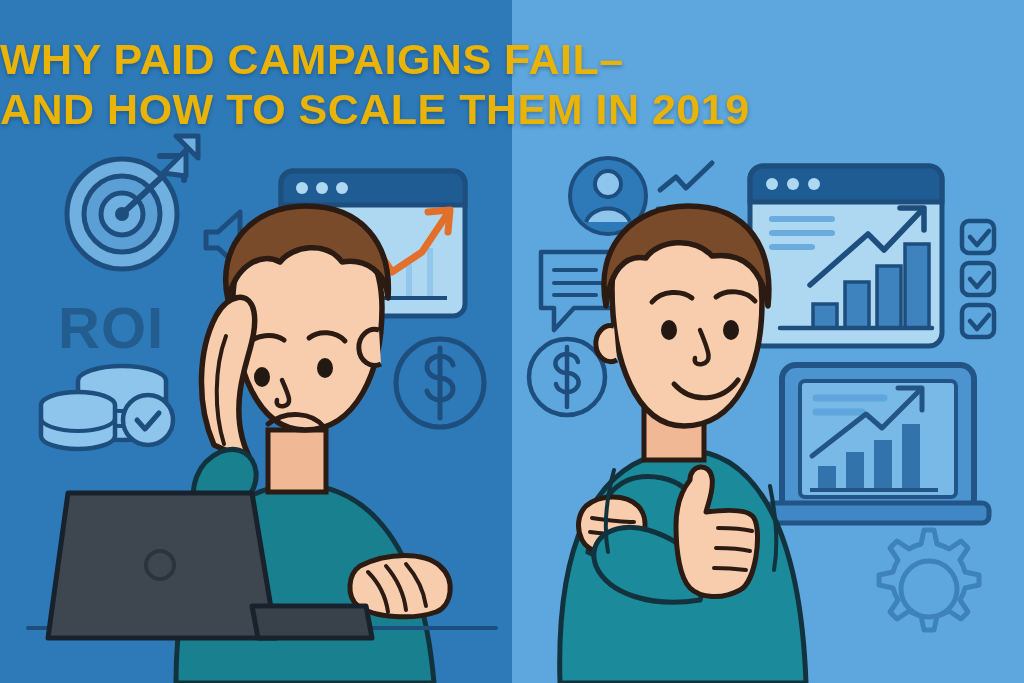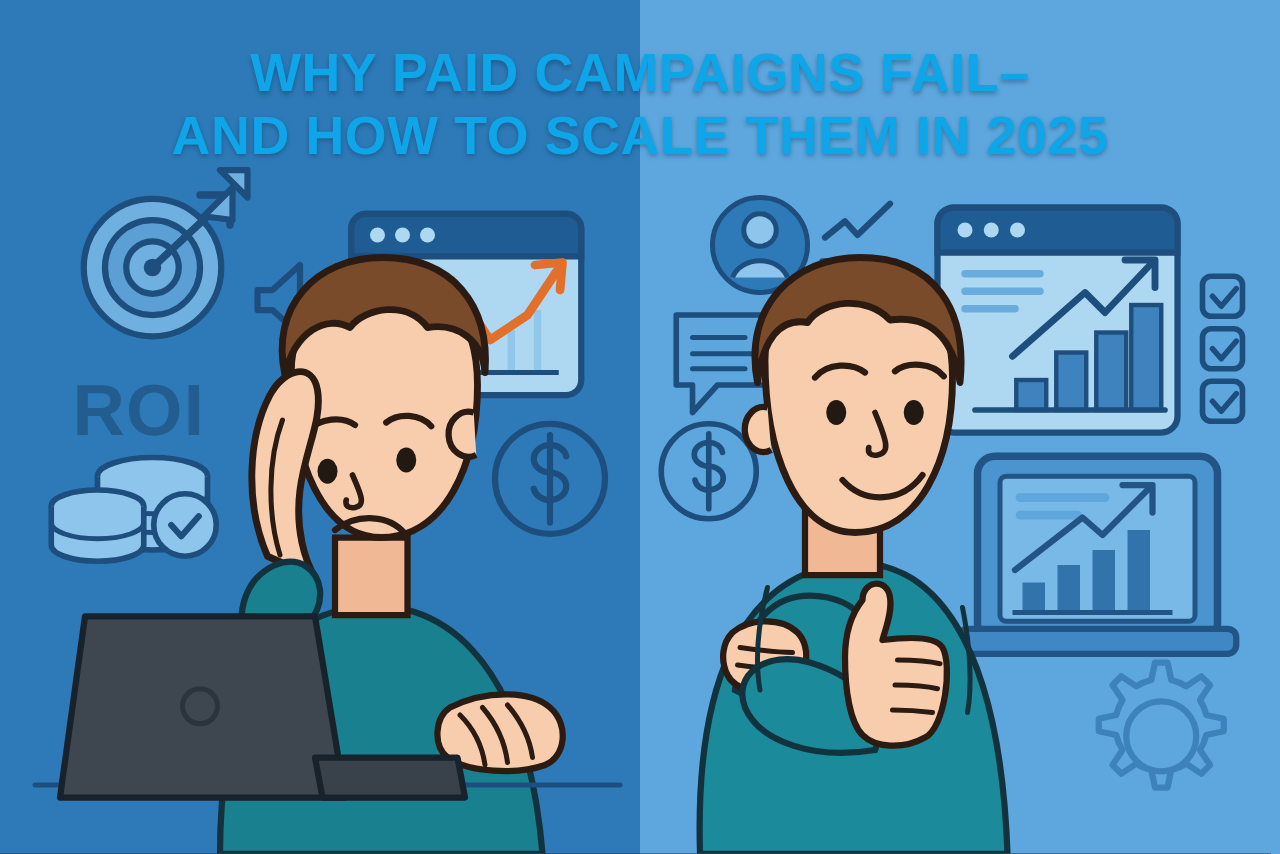--- a/index.html
+++ b/index.html
@@ -9,22 +9,22 @@
     overflow:hidden;
     font-family:"Liberation Sans",sans-serif;
   }
   .panel{position:absolute;top:0;height:683px;}
   #panel-left{left:0;width:512px;background:#2E7AB8;}
   #panel-right{left:512px;width:512px;background:#5EA7DE;}
 
   
   #title{
     position:absolute;left:0;top:34px;width:1024px;
-    text-align:center;
-    color:#0ea5e9;
+    text-align:left;
+    color:#eab308;
     font-weight:700;
     font-size:43px;
     line-height:50px;
     letter-spacing:.5px;
     text-shadow:0 2px 4px rgba(10,40,70,.38);
     z-index:40;
     pointer-events:none;
     font-stretch:condensed;
   }
   #title .tline{display:block;white-space:nowrap;}
@@ -284,16 +284,16 @@
       <path d="M714 568 C726 568 738 569 746 570" fill="none" stroke="#2B1B12" stroke-width="4" stroke-linecap="round"></path>
 
       <path d="M614 470 C606 500 604 530 608 552" fill="none" stroke="#12333E" stroke-width="4" stroke-linecap="round"></path>
       <path d="M770 486 C776 516 778 548 774 570" fill="none" stroke="#12333E" stroke-width="4" stroke-linecap="round"></path>
     </g>
 
   </svg>
 
   <div id="title">
     <span class="tline">WHY PAID CAMPAIGNS FAIL–</span>
-    <span class="tline">AND HOW TO SCALE THEM IN 2025</span>
+    <span class="tline">AND HOW TO SCALE THEM IN 2019</span>
   </div>
 
 </div>
 
 </body></html>

